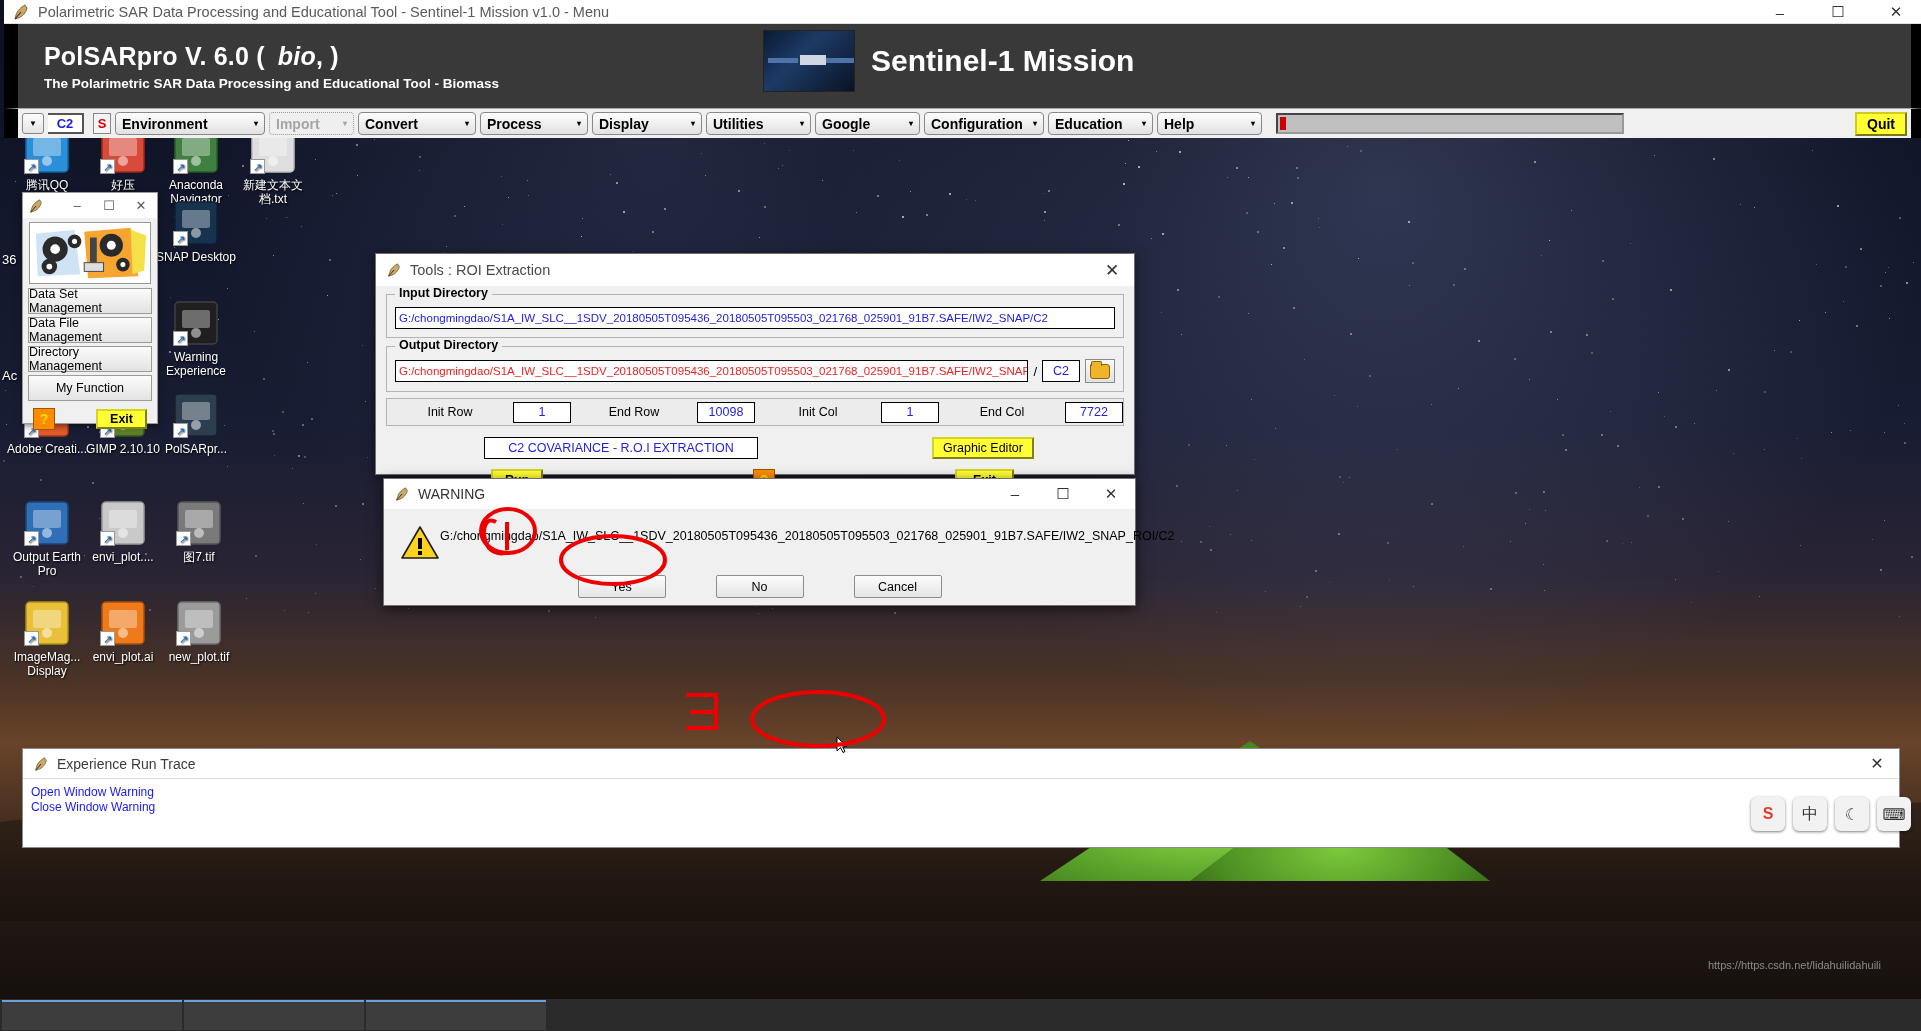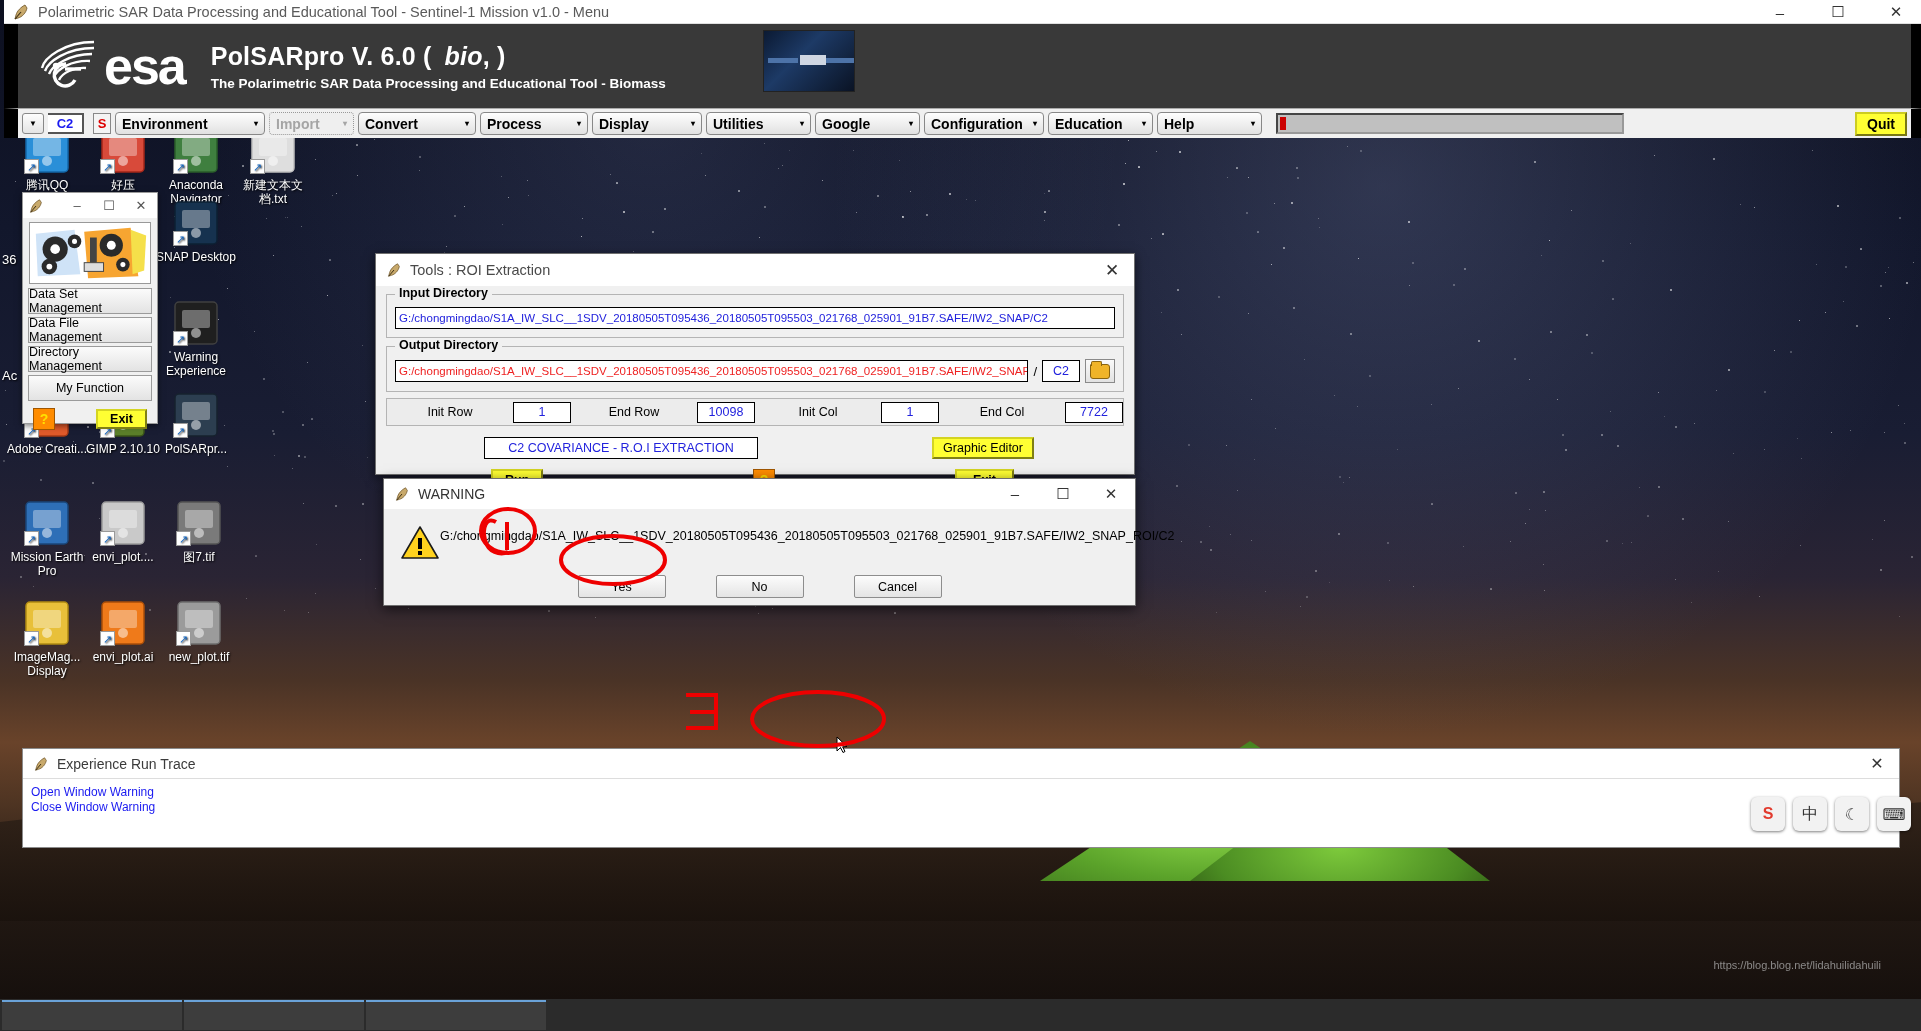--- a/index.html
+++ b/index.html
@@ -913,21 +913,21 @@
             <circle cx="23" cy="33" r="5" fill="rgba(255,255,255,.5)"></circle>
           </svg><span class="shortcut-arrow">↗</span></div>
         <div>GIMP 2.10.10</div>
       </div>
       <div class="deskicon" style="left: 6px; top: 500px;">
         <div class="gi"><svg viewBox="0 0 46 46" width="46" height="46">
             <rect x="2" y="2" width="42" height="42" rx="4" fill="#2e6fb7" stroke="#1a4679" stroke-width="1.5"></rect>
             <rect x="9" y="10" width="28" height="18" rx="2" fill="rgba(255,255,255,.35)"></rect>
             <circle cx="23" cy="33" r="5" fill="rgba(255,255,255,.5)"></circle>
           </svg><span class="shortcut-arrow">↗</span></div>
-        <div>Mission Earth Pro</div>
+        <div>Output Earth Pro</div>
       </div>
       <div class="deskicon" style="left: 82px; top: 500px;">
         <div class="gi"><svg viewBox="0 0 46 46" width="46" height="46">
             <rect x="2" y="2" width="42" height="42" rx="4" fill="#c9c9c9" stroke="#9a9a9a" stroke-width="1.5"></rect>
             <rect x="9" y="10" width="28" height="18" rx="2" fill="rgba(255,255,255,.35)"></rect>
             <circle cx="23" cy="33" r="5" fill="rgba(255,255,255,.5)"></circle>
           </svg><span class="shortcut-arrow">↗</span></div>
         <div>envi_plot....</div>
       </div>
       <div class="deskicon" style="left: 158px; top: 500px;">
@@ -978,47 +978,33 @@
       </span>
       <span class="tb-title">Polarimetric SAR Data Processing and Educational Tool - Sentinel-1 Mission v1.0 - Menu</span>
       <div class="tb-buttons">
         <div class="tb-btn">–</div>
         <div class="tb-btn">☐</div>
         <div class="tb-btn close">✕</div>
       </div>
     </div>
 
     <div class="esabar">
-      <div class="esa-logo-wrap">
-        <svg width="66" height="60" viewBox="0 0 66 60">
-          <g stroke="#ffffff" fill="none" stroke-width="2.4">
-            <path d="M58 6 C28 6 8 22 6 32"></path>
-            <path d="M58 12 C30 12 12 26 9 35"></path>
-            <path d="M56 18 C33 18 16 30 13 38"></path>
-            <path d="M54 25 C36 24 21 33 18 41"></path>
-            <path d="M50 32 C38 31 26 37 23 44"></path>
-          </g>
-          <circle cx="20" cy="30" r="3.2" fill="#fff"></circle>
-          <path d="M30 28 a11 11 0 1 0 9 16" stroke="#fff" stroke-width="3.4" fill="none"></path>
-          <path d="M29 33 h16" stroke="#fff" stroke-width="3.4"></path>
-        </svg>
-        <span class="esa-text">esa</span>
-      </div>
       <div class="pols-block">
         <div class="pols-title">
           <span>PolSARpro V. 6.0 (</span><span class="bio">bio</span><span>, )</span>
         </div>
         <div class="pols-sub">The Polarimetric SAR Data Processing and Educational Tool - Biomass</div>
       </div>
       <div class="sent-block">
         <div class="sat-img">
           <div class="sat-body"></div>
             <div class="sat-panel l"></div>
             <div class="sat-panel r"></div>
         </div>
+        <div class="sent-text">Sentinel-1 Mission</div>
       </div>
     </div>
 
     <div class="menubar">
       <div class="mb-arrow">▼</div>
       <div class="mb-c2">C2</div>
       <div class="mb-s">S</div>
       <div id="menuitems" style="display:flex;gap:4px;">
           <div class="mb-menu" style="width: 150px;">
             <span class="lbl">Environment</span>
@@ -1220,21 +1206,21 @@
       </div>
   </div>
 
   <div class="tray" id="tray">
       <div class="traybox red">S</div>
       <div class="traybox">中</div>
       <div class="traybox">☾</div>
       <div class="traybox">⌨</div>
     </div>
 
-  <div class="watermark">https://blog.blog.net/lidahuilidahuili</div>
+  <div class="watermark">https://https.csdn.net/lidahuilidahuili</div>
 
   <div class="cursor">
     <svg viewBox="0 0 12 18" width="12" height="18">
         <path d="M1 1 L1 15 L4.5 11.5 L7 16.5 L9 15.5 L6.6 10.8 L11 10.5 Z" fill="#fff" stroke="#000" stroke-width="1"></path>
       </svg>
   </div>
 
   <svg class="annot" style="left:0;top:0;width:1921px;height:1031px">
 
     <ellipse cx="508" cy="531" rx="27" ry="22" fill="none" stroke="#ee0000" stroke-width="4"></ellipse>

